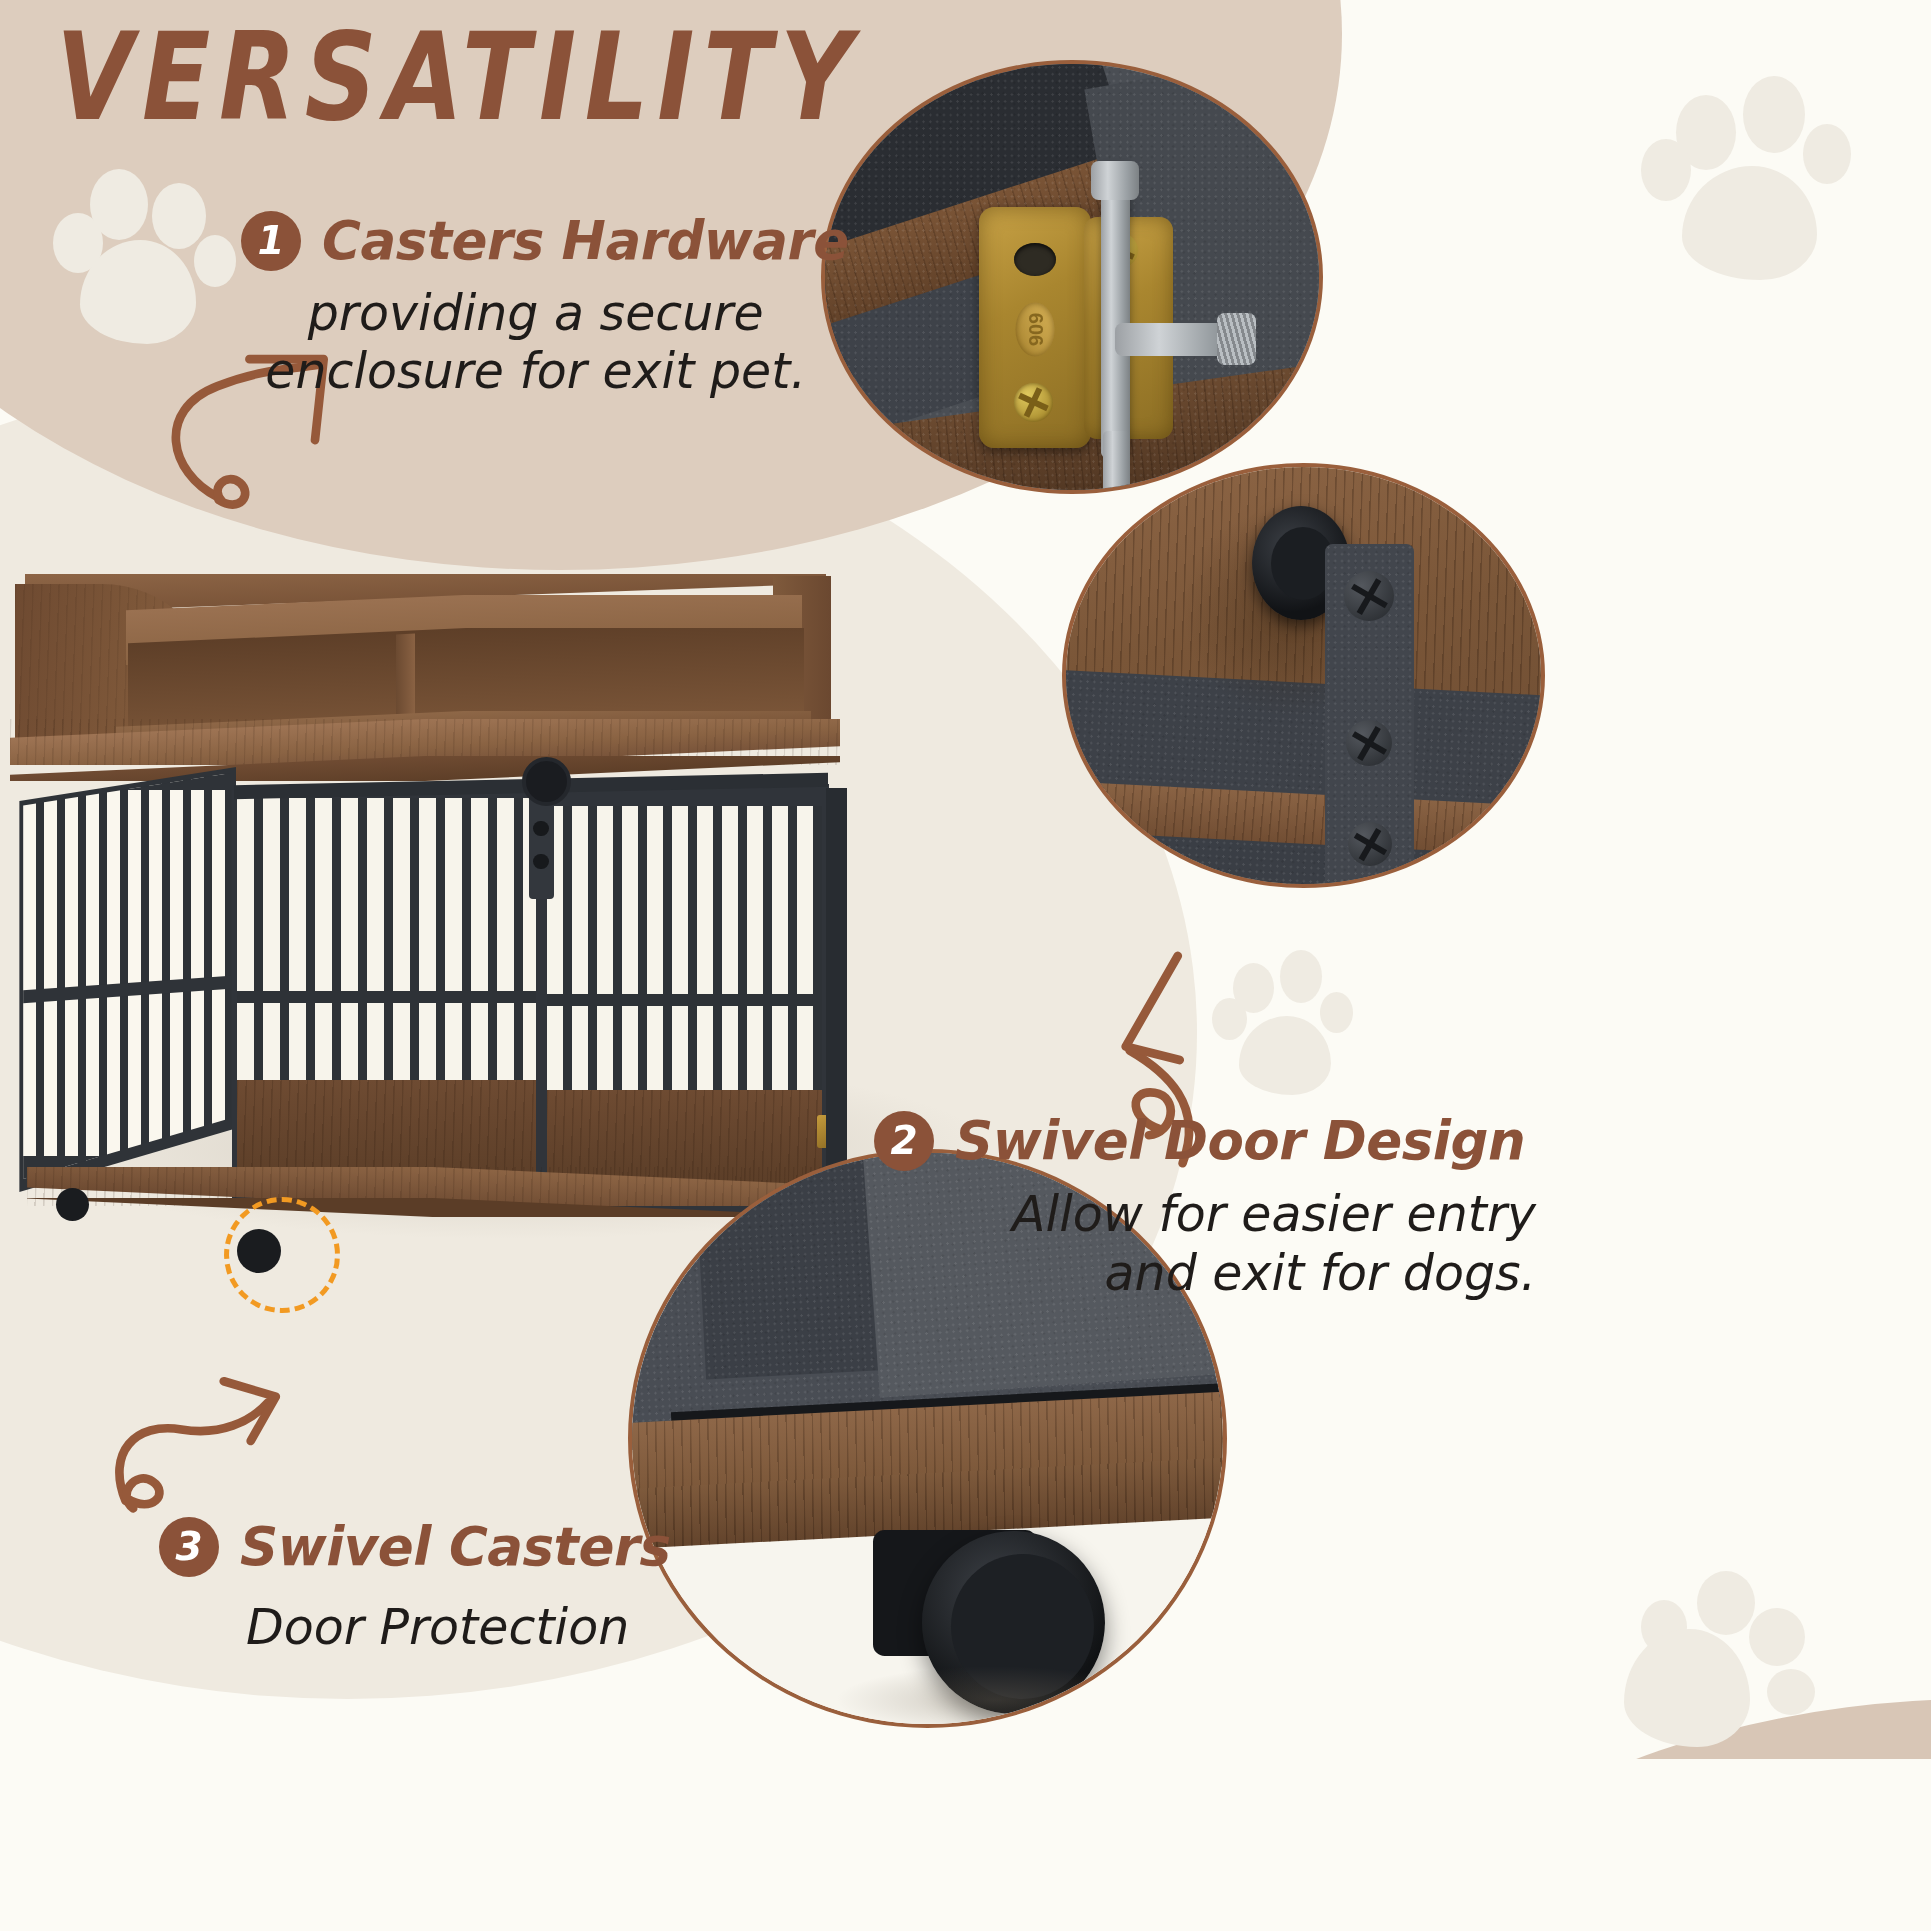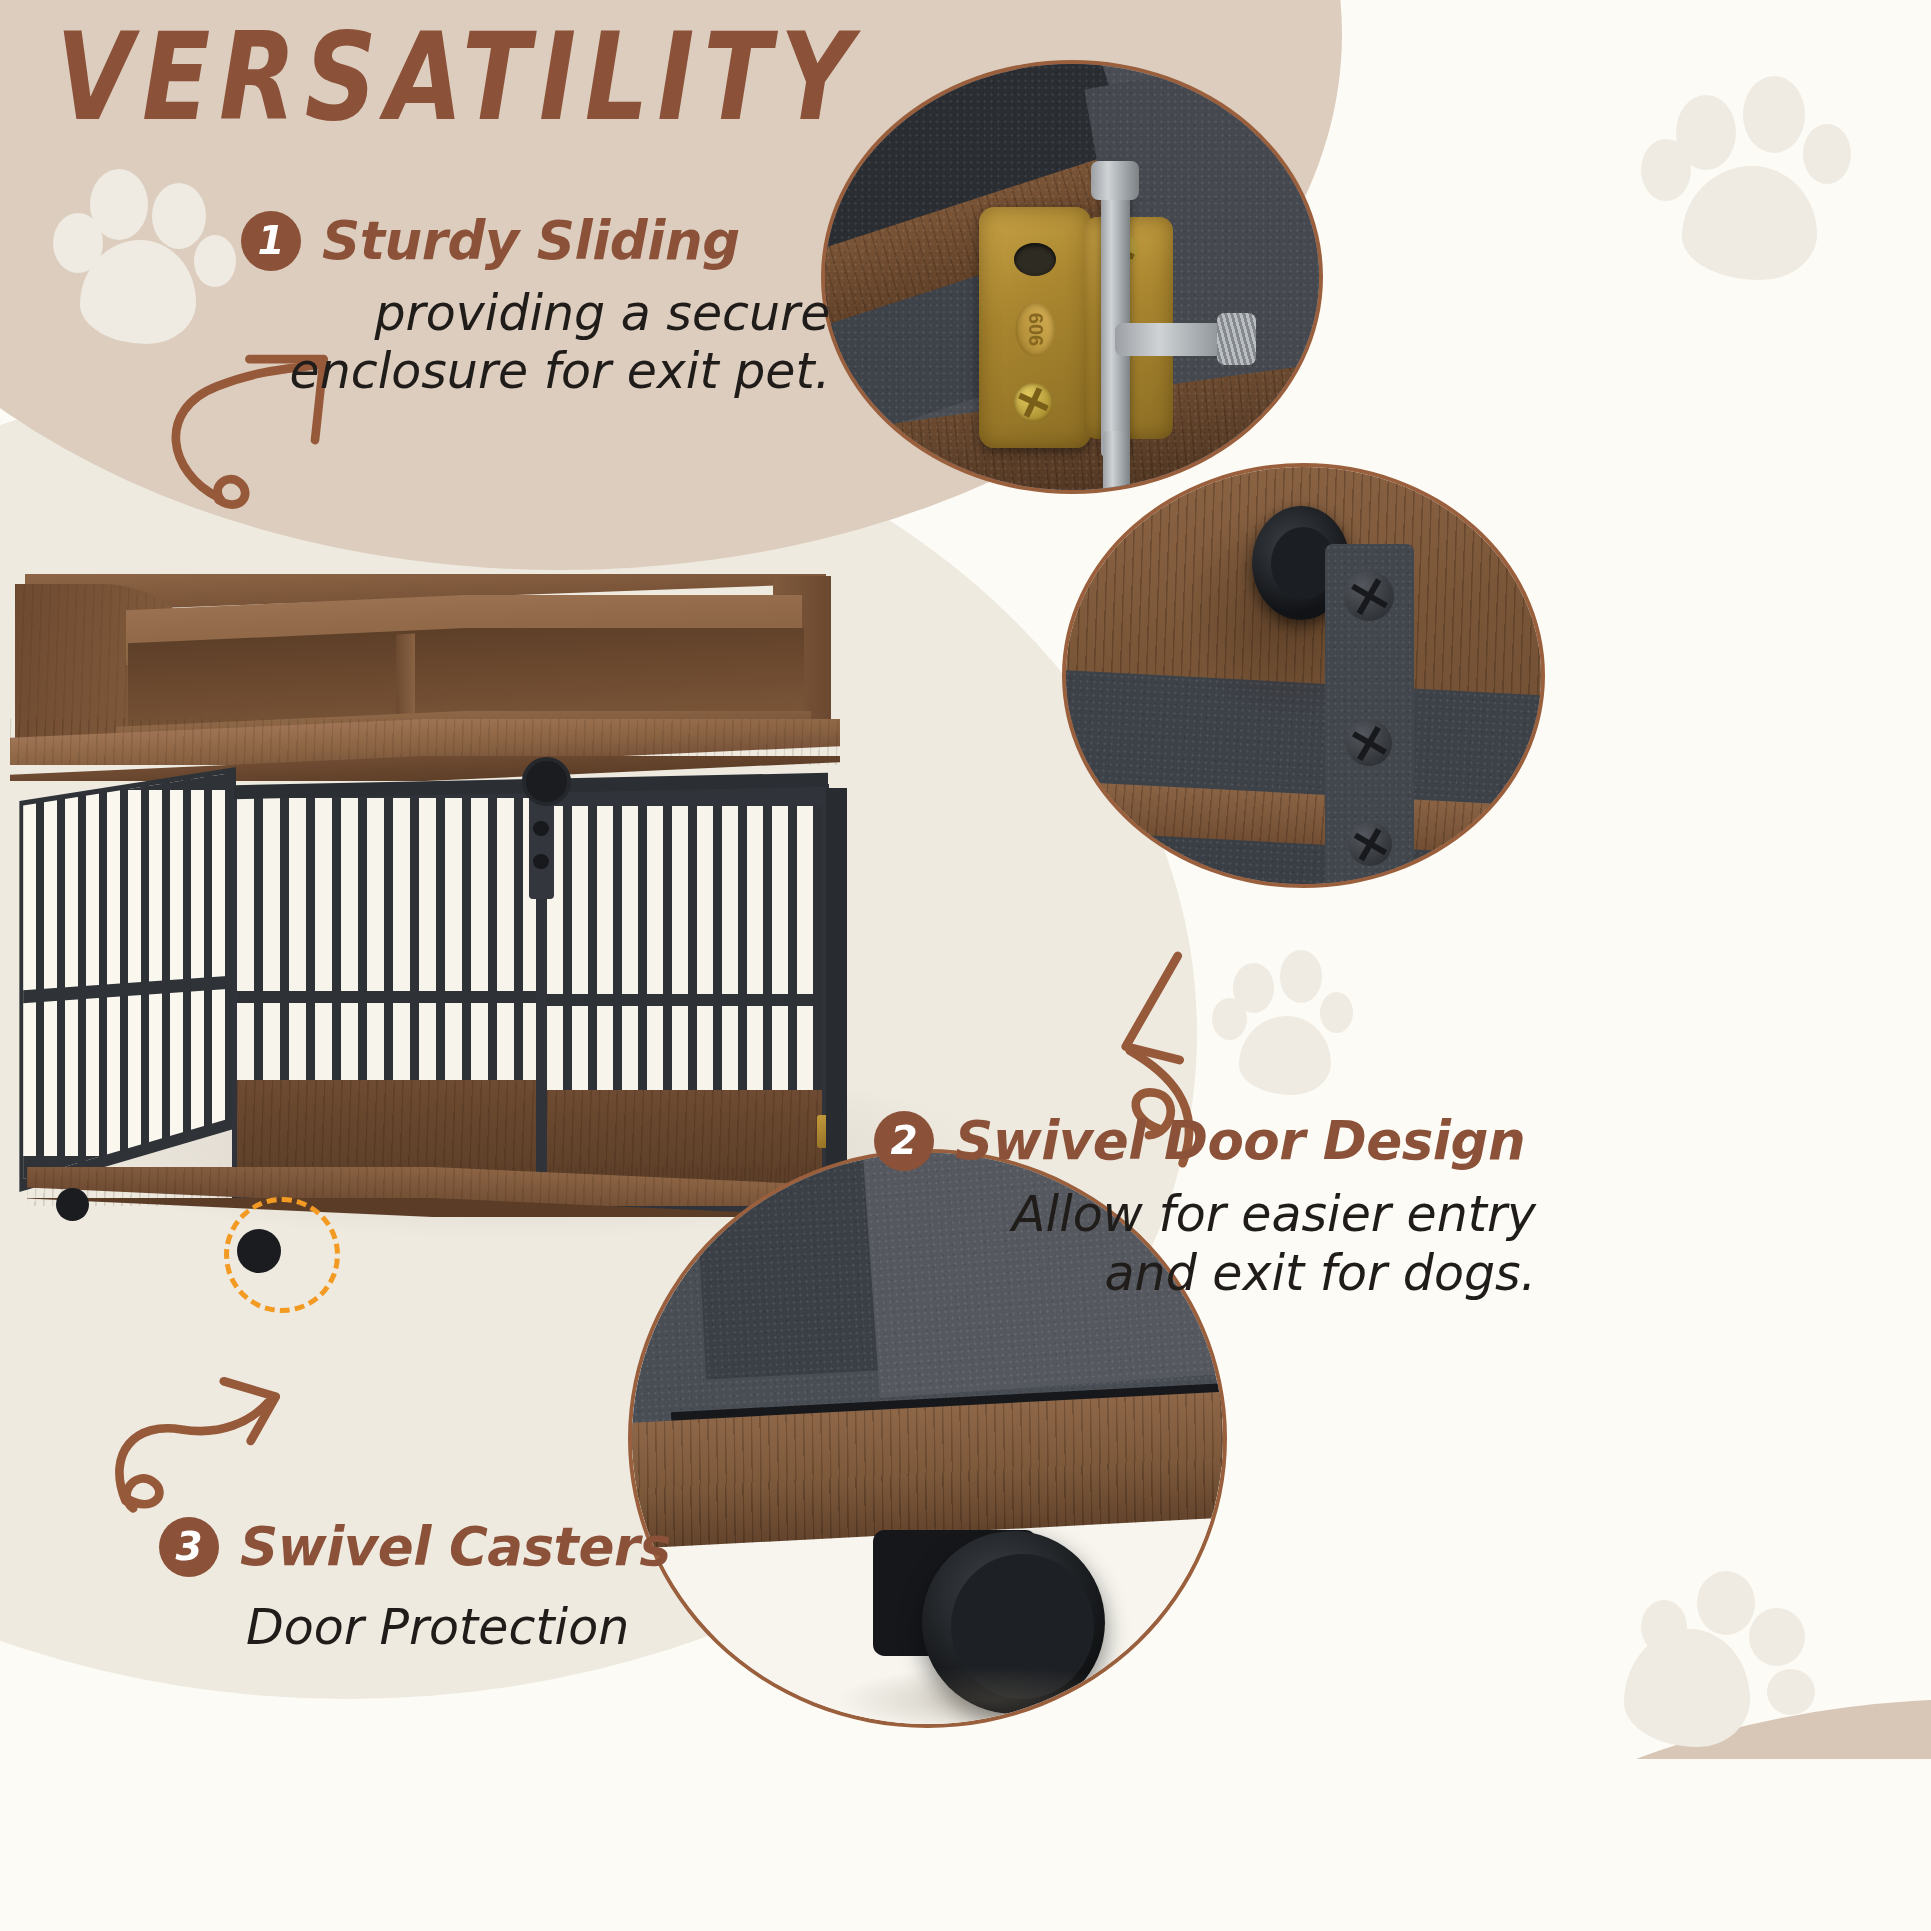--- a/index.html
+++ b/index.html
@@ -62,21 +62,21 @@
     font-size:53px;color:#8B5239;
     letter-spacing:-0.5px;
   }
   .feat-desc{
     font-family:"DejaVu Sans", sans-serif;
     font-style:italic;font-size:49px;line-height:1.20;
     color:#1F1C1A;
   }
 
   #feature1{left:241px;top:210px;width:599px;}
-  #feature1 .feat-desc{margin-top:13.5px;text-align:right;padding-right:9.7px;}
+  #feature1 .feat-desc{margin-top:13.5px;text-align:center;padding-right:9.7px;}
 
   #feature2{left:874px;top:1110px;width:666px;}
   #feature2 .feat-desc{margin-top:15px;text-align:right;padding-right:3.9px;}
 
   #feature3{left:159px;top:1516px;width:541px;}
   #feature3 .feat-desc{margin-top:21px;text-align:left;padding-left:87px;line-height:1.24;}
 
   
   .arrow{position:absolute;overflow:visible;}
 
@@ -411,21 +411,21 @@
 
   <svg class="arrow" style="left:106px;top:1308px;width:222px;height:212px;" viewBox="0 0 230 220">
     <path d="M20 200 C 0 150, 30 118, 78 126 C 118 133, 150 118, 168 98" fill="none" stroke="#96593A" stroke-width="9" stroke-linecap="round"></path>
     <path d="M122 76 L 176 92 L 150 138" fill="none" stroke="#96593A" stroke-width="9" stroke-linecap="round" stroke-linejoin="round"></path>
     <path d="M22 198 C 48 214, 66 192, 48 180 C 30 168, 10 194, 28 208" fill="none" stroke="#96593A" stroke-width="9" stroke-linecap="round"></path>
   </svg>
 
   <div class="feature" id="feature1">
     <div class="feat-head">
       <div class="badge">1</div>
-      <div class="feat-title">Sturdy Sliding</div>
+      <div class="feat-title">Casters Hardware</div>
     </div>
     <div class="feat-desc">
       <div>providing a secure</div>
       <div>enclosure for exit pet.</div>
     </div>
   </div>
 
   <div class="feature" id="feature2">
     <div class="feat-head">
       <div class="badge">2</div>

